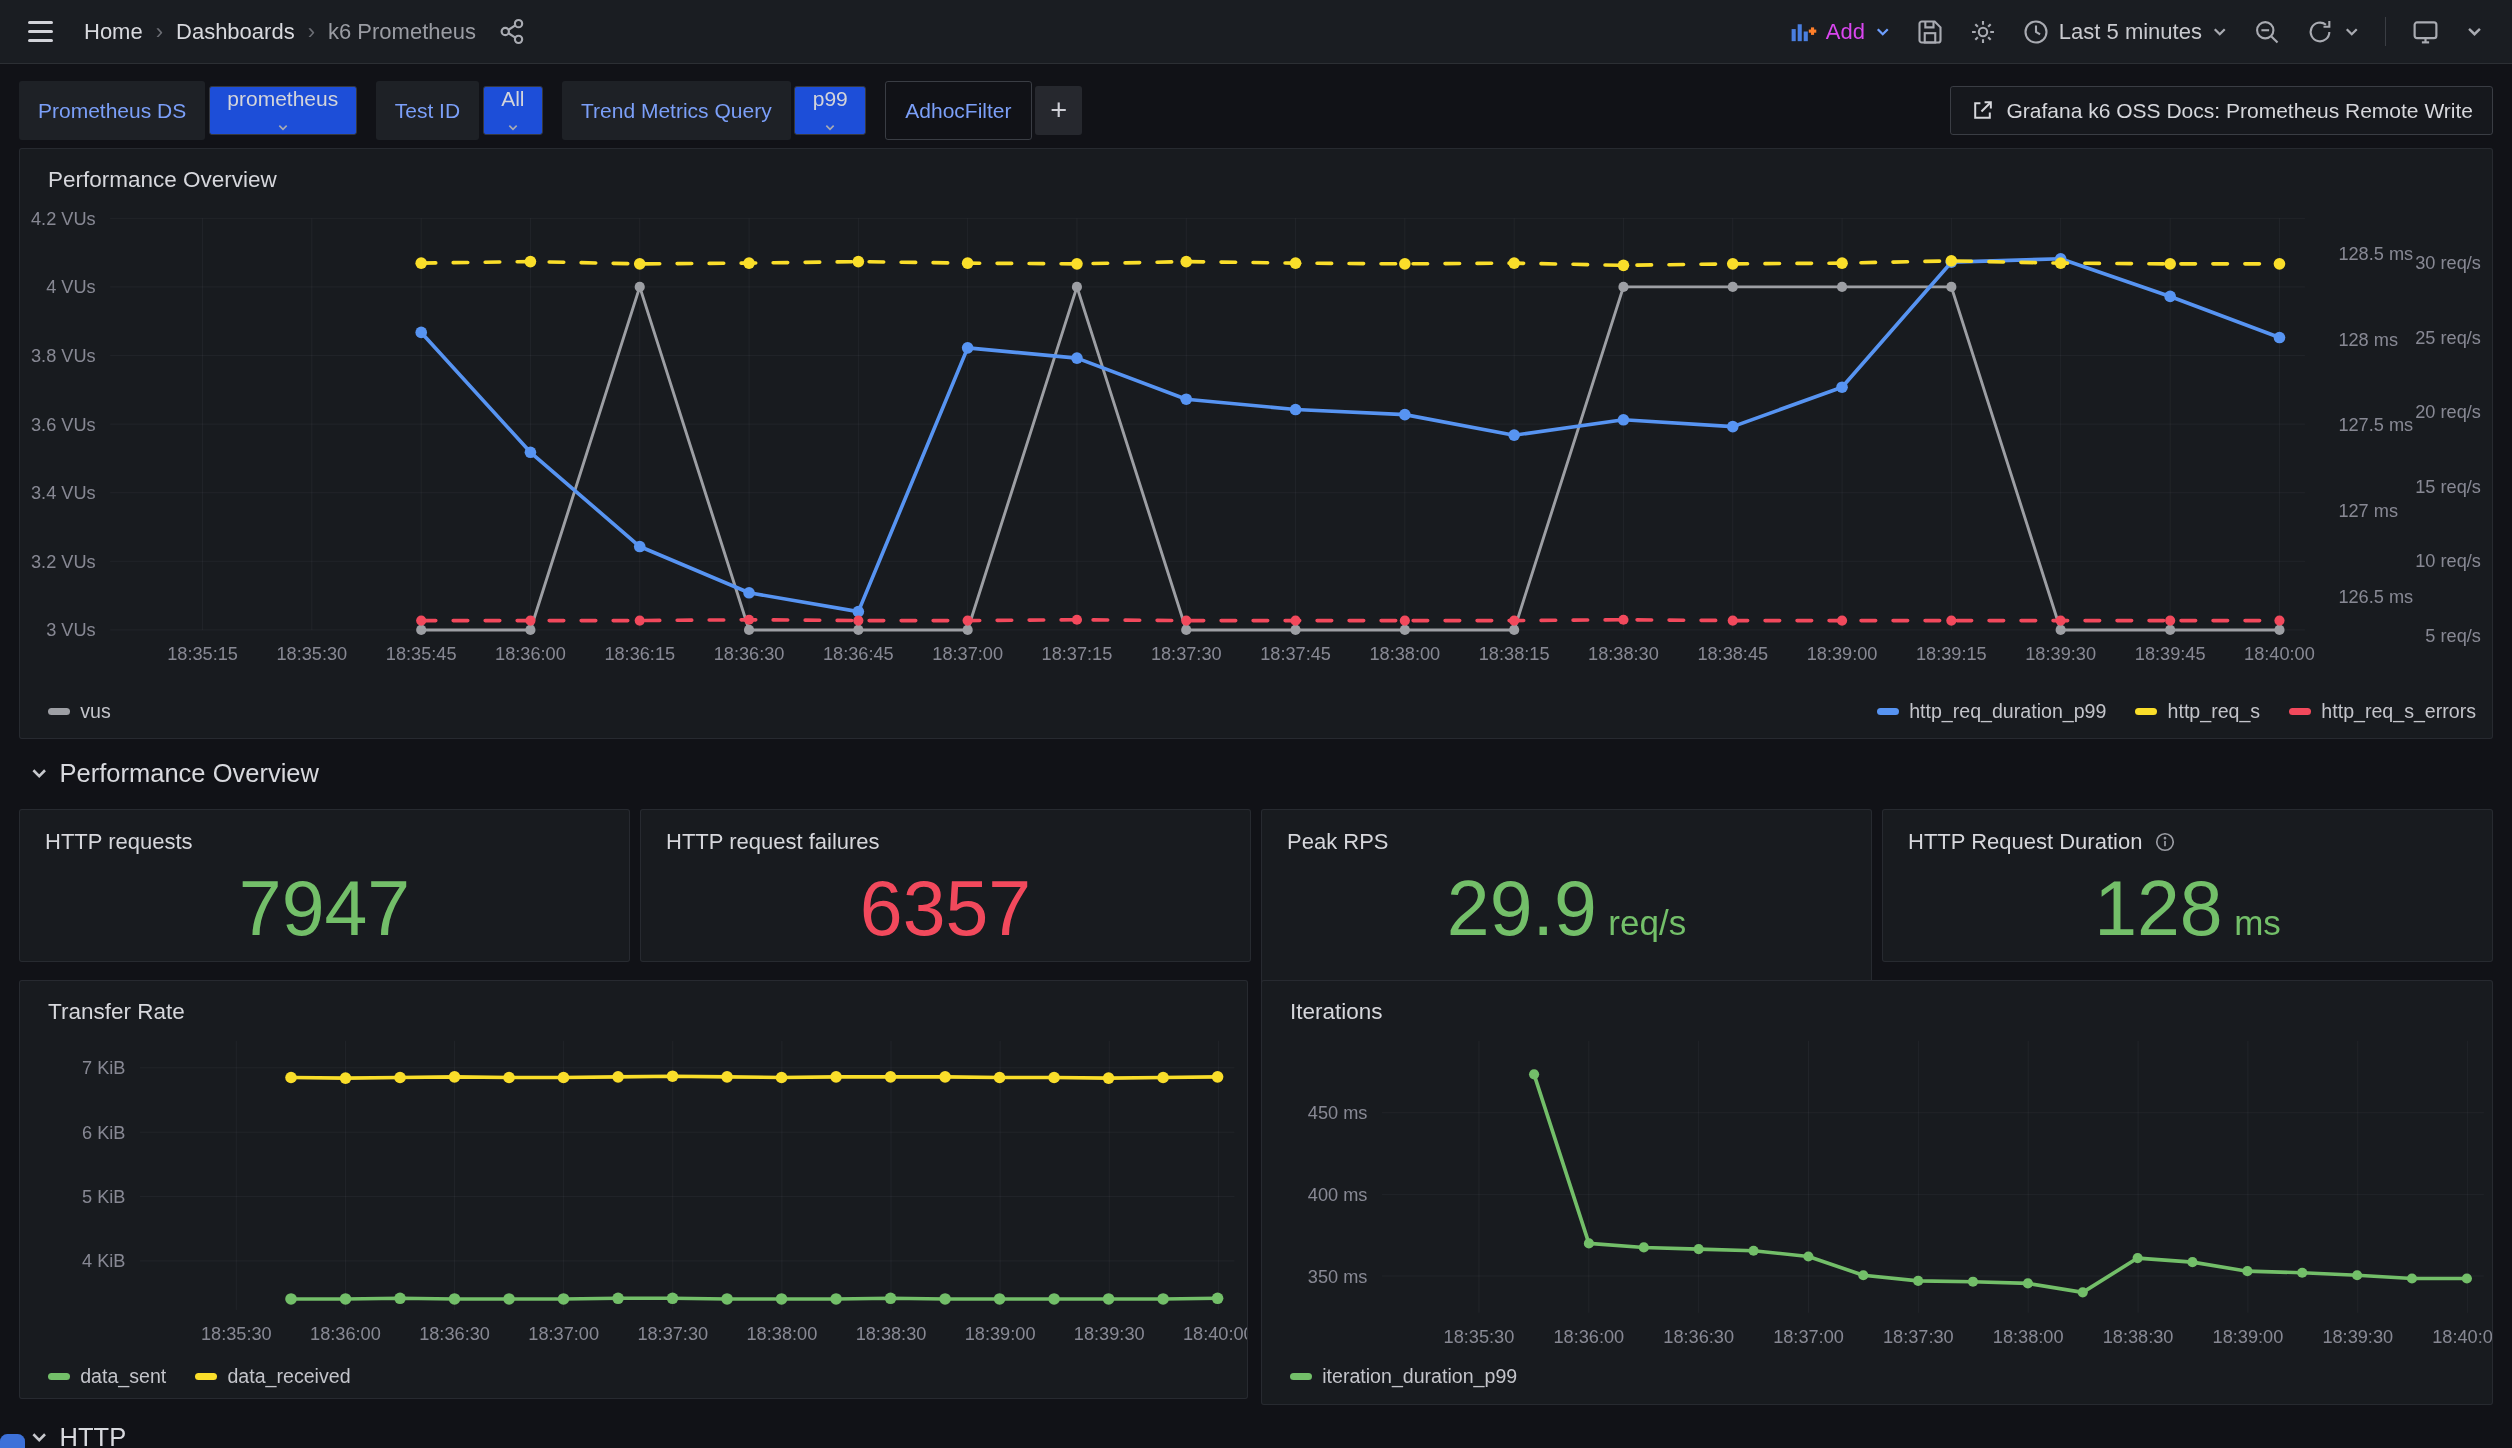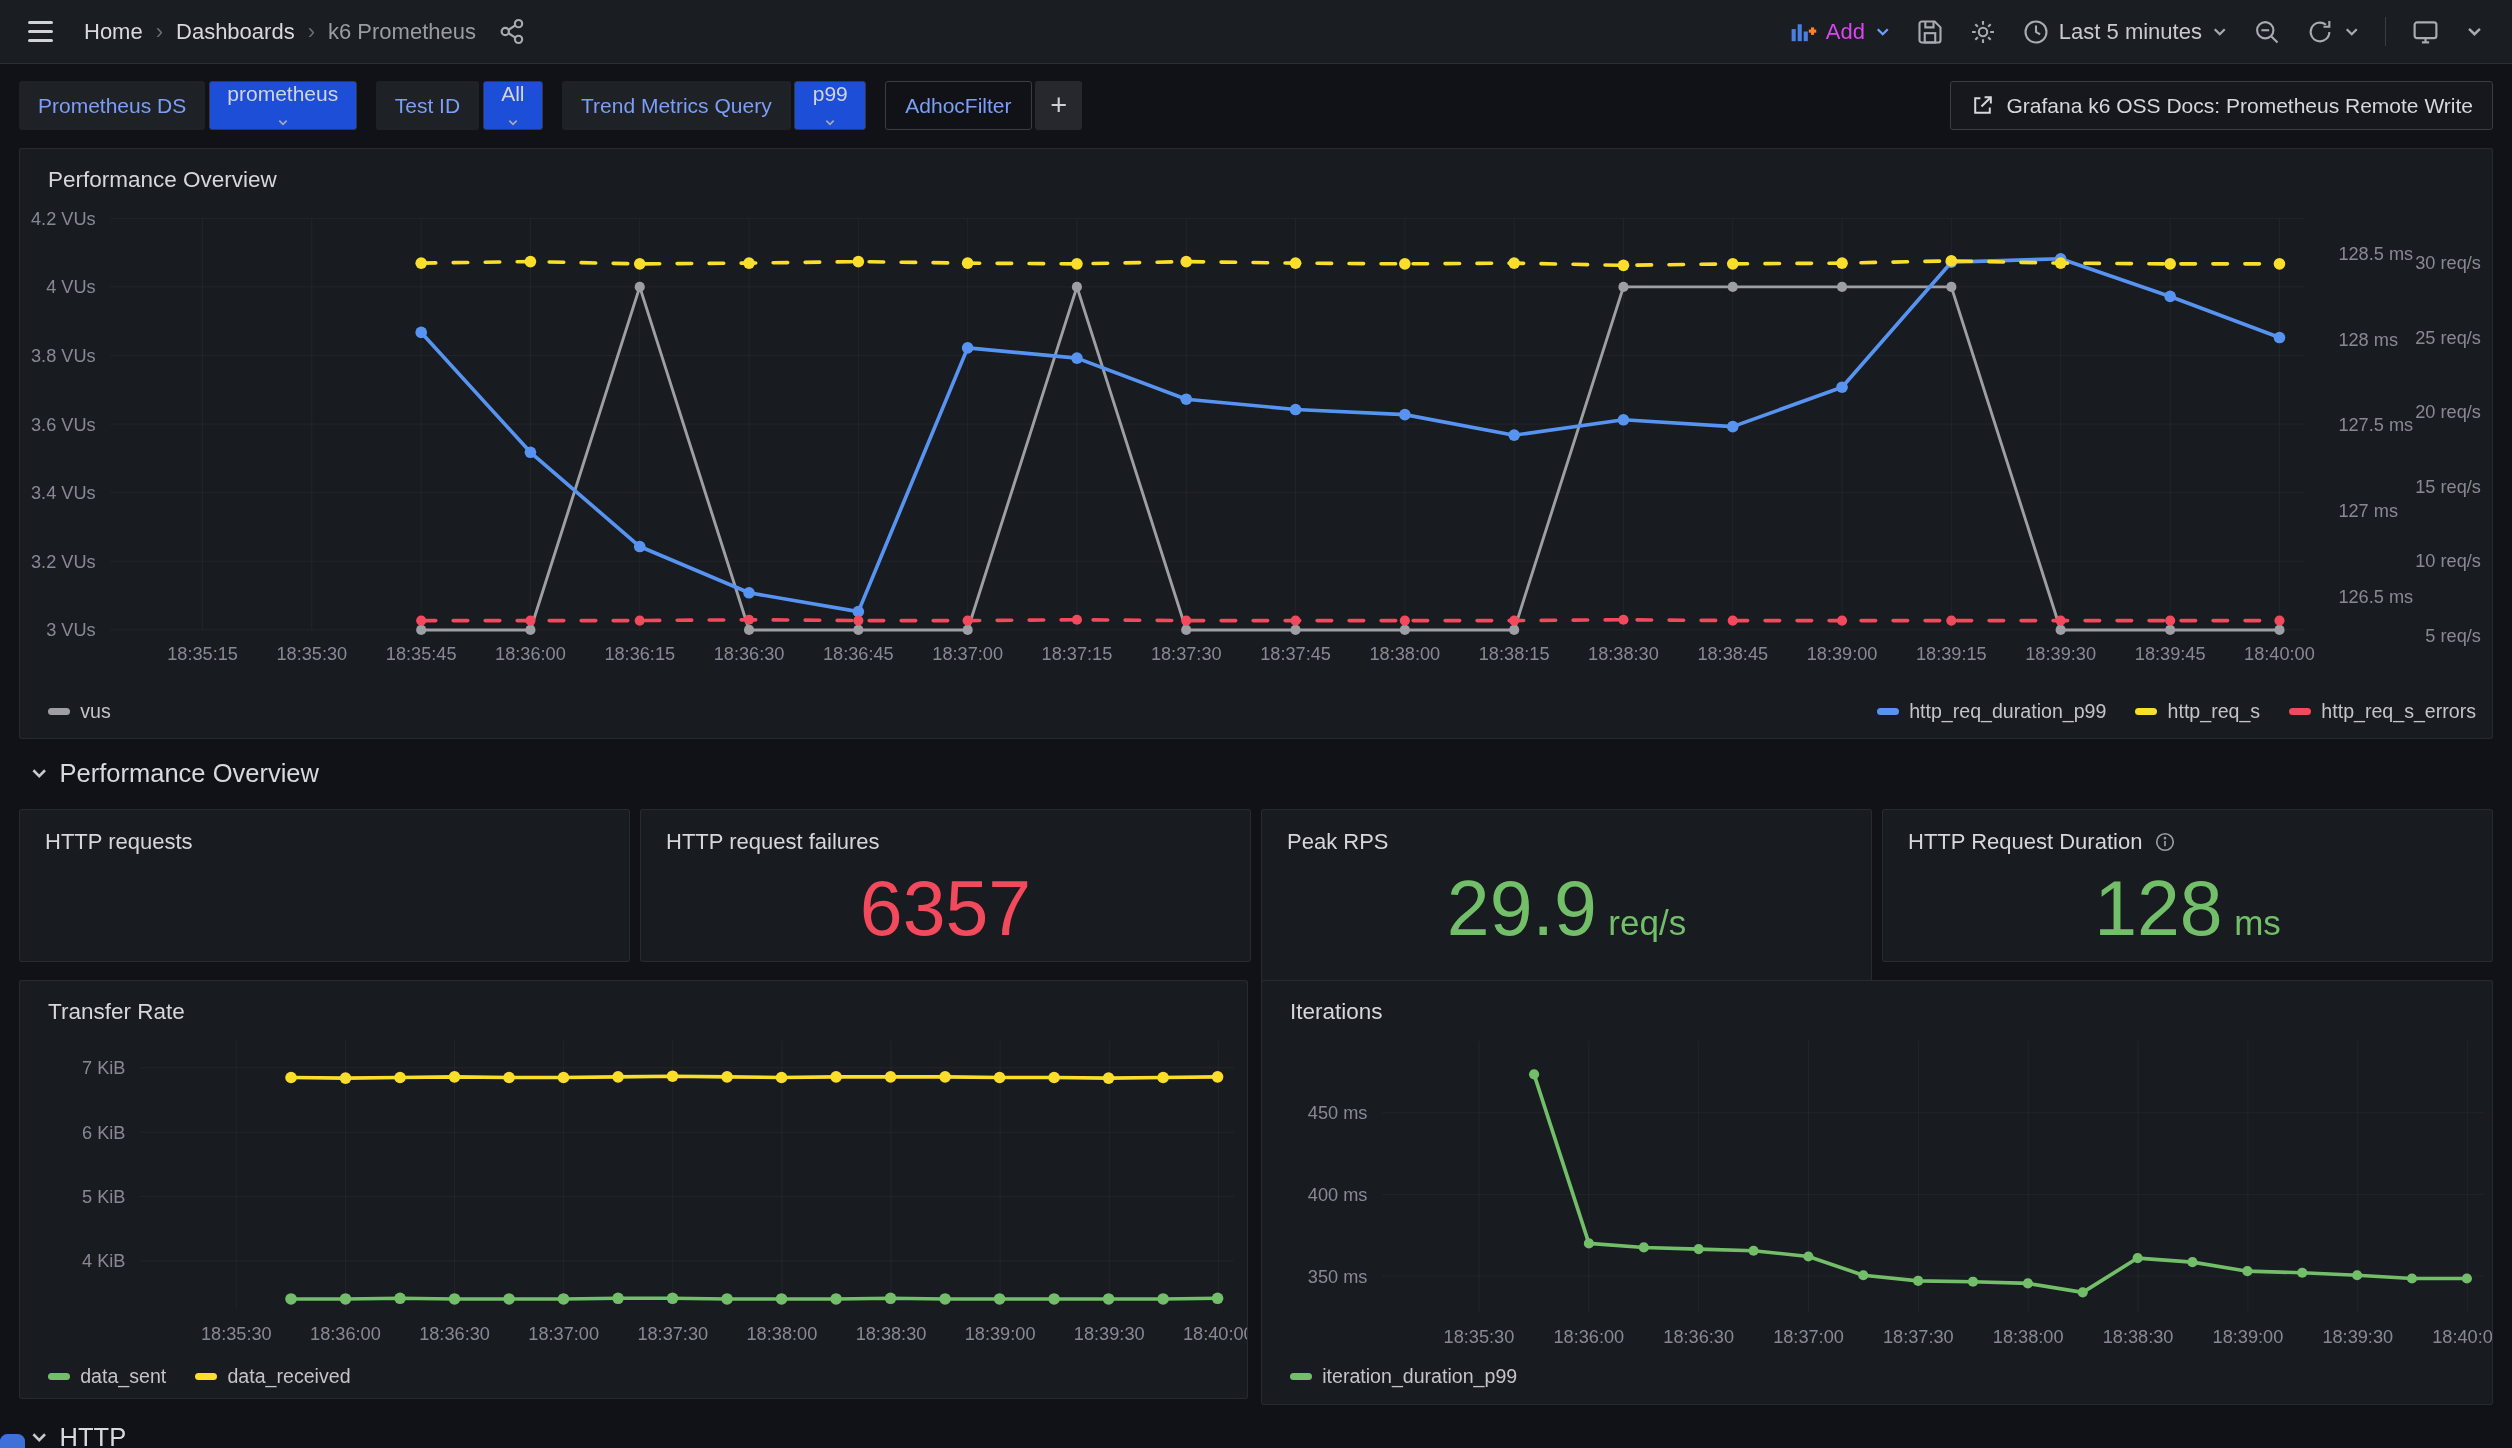--- a/index.html
+++ b/index.html
@@ -25,21 +25,21 @@
   .timelabel { color:#c9cacf; font-size:22px; }
   .navdivider { width:0.7px; height:29px; background:#3a3d43; }
   .icon { color:#a9abb2; }
   .icon.blue { color:#6e9fff; }
 
   
   .filters { position:absolute; left:19px; top:81px; right:19px; display:flex;
              align-items:center; justify-content:space-between; }
   .fgroups { display:flex; align-items:center; gap:19px; }
   .vpair { display:flex; align-items:center; gap:3.6px; }
-  .vlabel { height:49px; display:flex; align-items:center; padding:8px 19px; background:#1e2126;
+  .vlabel { height:59px; display:flex; align-items:center; padding:8px 19px; background:#1e2126;
             border-radius:2.9px; color:#7b9ff8; font-size:21px; cursor:pointer; }
   .vlabel.bordered { background:transparent; border:0.7px solid #3a3d44; }
   .vvalue { height:49px; display:flex; align-items:center; gap:10.2px; padding:0 17.5px;
             background:#1d4ed8; border:0.7px solid #35383f; border-radius:2.9px;
             color:#d3d4da; font-size:21px; cursor:pointer;flex-direction:column; }
   .plusbtn { width:47px; height:49px; display:flex; align-items:center; justify-content:center;
              background:#26282e; border-radius:2.9px; color:#cfd0d6; font-size:29px; font-weight:300; cursor:pointer; }
   .docsbtn { height:49px; display:flex; align-items:center; gap:11.6px; padding:0 19px;
              border:0.7px solid #3a3d44; border-radius:2.9px; color:#d6d7dc; font-size:21px;
              background:#16181d; cursor:pointer; }
@@ -372,20 +372,23 @@
 
 <div class="rowhdr" style="left:29px; top:759px;">
   <svg width="20.4" height="20.4" viewBox="0 0 14 14">
       <polyline points="3,5 7,9 11,5" fill="none" stroke="#c7c8cd" stroke-width="1.8"></polyline>
     </svg>
   <span>Performance Overview</span>
 </div>
 
 <section class="panel" style="left:19px; top:809px; width:611px; height:153px;">
   <div class="stattitle">HTTP requests</div>
+  <div class="statval">
+      <span class="num" style="color: rgb(115, 191, 105);">7947</span>
+    </div>
 </section>
 <section class="panel" style="left:640px; top:809px; width:611px; height:153px;">
   <div class="stattitle">HTTP request failures</div>
   <div class="statval">
       <span class="num" style="color: rgb(242, 73, 92);">6357</span>
     </div>
 </section>
 <section class="panel" style="left:1261px; top:809px; width:611px; height:189px;">
   <div class="stattitle">Peak RPS</div>
   <div class="statval">

